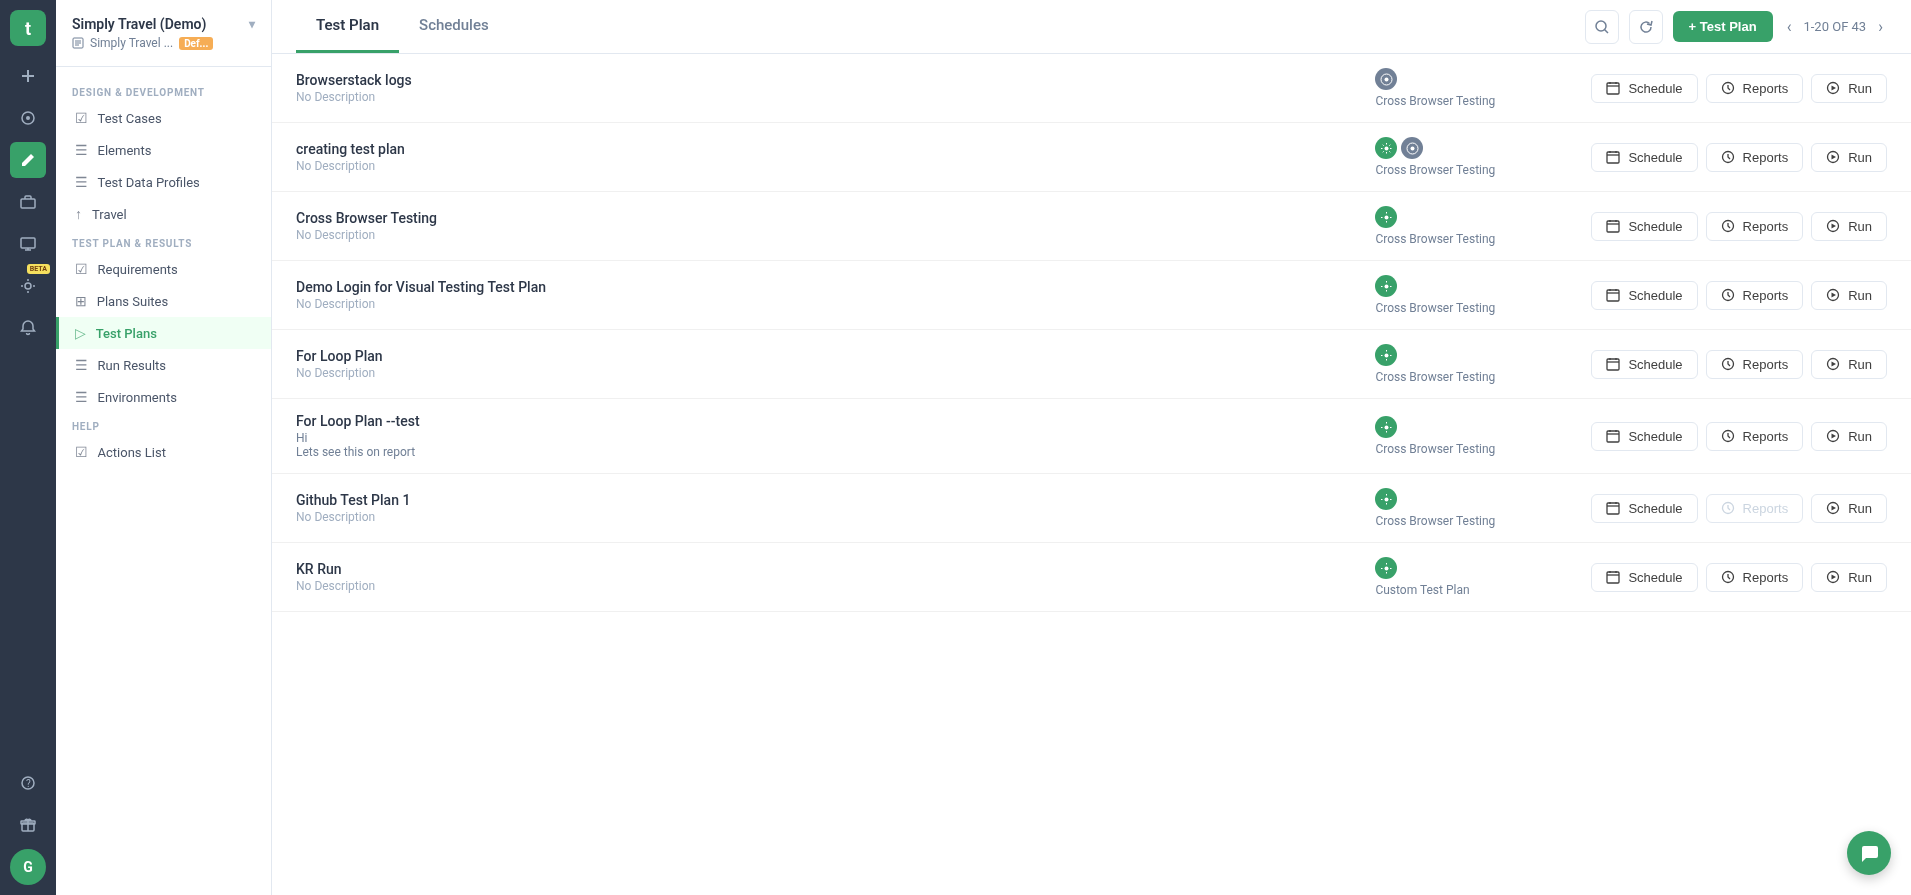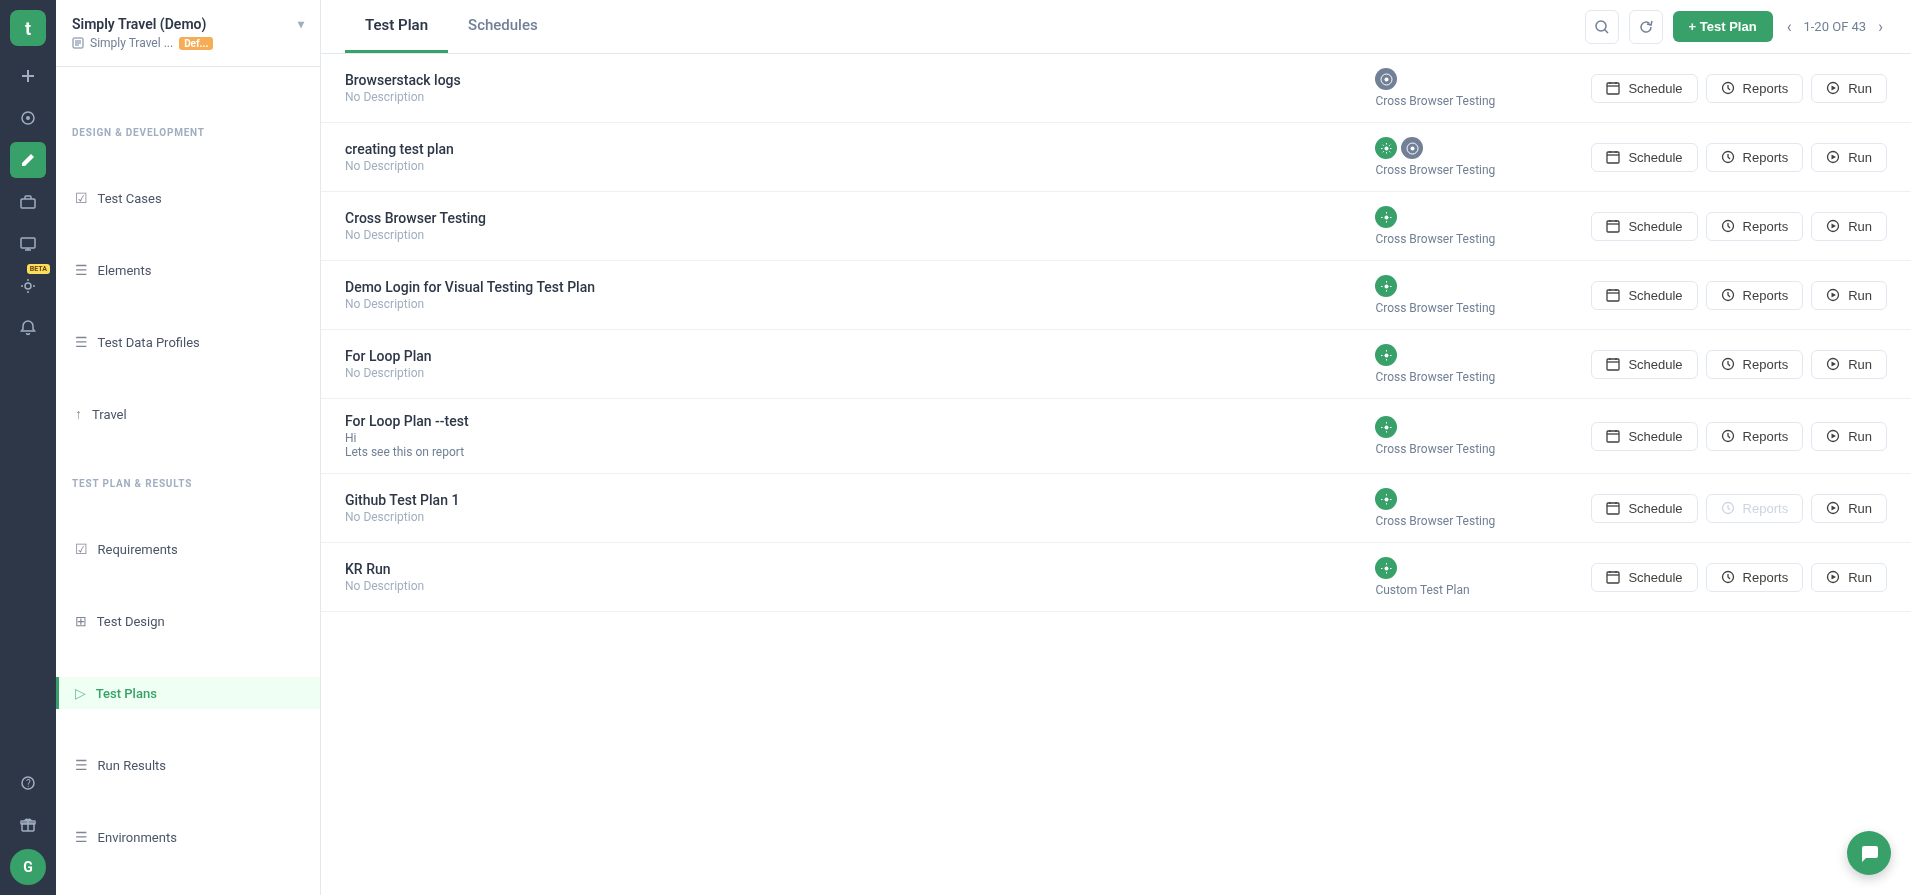--- a/index.html
+++ b/index.html
@@ -50,28 +50,27 @@
       width: 36px; height: 36px;
       background: #38a169;
       border-radius: 50%;
       display: flex; align-items: center; justify-content: center;
       color: white; font-weight: bold; font-size: 14px;
       cursor: pointer;
     }
 
     
     .sidebar {
-      width: 265px;
+      width: 216px;
       background: white;
       border-right: 1px solid #e2e8f0;
       padding: 16px 0;
       display: flex;
       flex-direction: column;
       flex-shrink: 0;
-      gap: 40px;
     }
     .sidebar-header {
       padding: 0 16px 16px;
       border-bottom: 1px solid #e2e8f0;
       margin-bottom: 12px;
     }
     .sidebar-project-name {
       font-weight: 600;
       font-size: 14px;
       color: #2d3748;
@@ -402,21 +401,21 @@
     <span>Travel</span>
   </div>
 
   <div class="sidebar-section-title">Test Plan &amp; Results</div>
   <div class="sidebar-item">
     <span class="sidebar-item-icon">☑</span>
     <span>Requirements</span>
   </div>
   <div class="sidebar-item">
     <span class="sidebar-item-icon">⊞</span>
-    <span>Test Design</span>
+    <span>Plans Suites</span>
   </div>
   <div class="sidebar-item active">
     <span class="sidebar-item-icon">▷</span>
     <span>Test Plans</span>
   </div>
   <div class="sidebar-item">
     <span class="sidebar-item-icon">☰</span>
     <span>Run Results</span>
   </div>
   <div class="sidebar-item">

